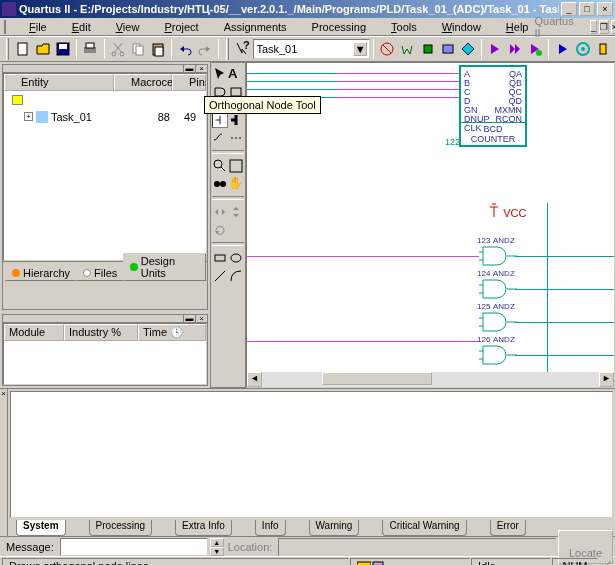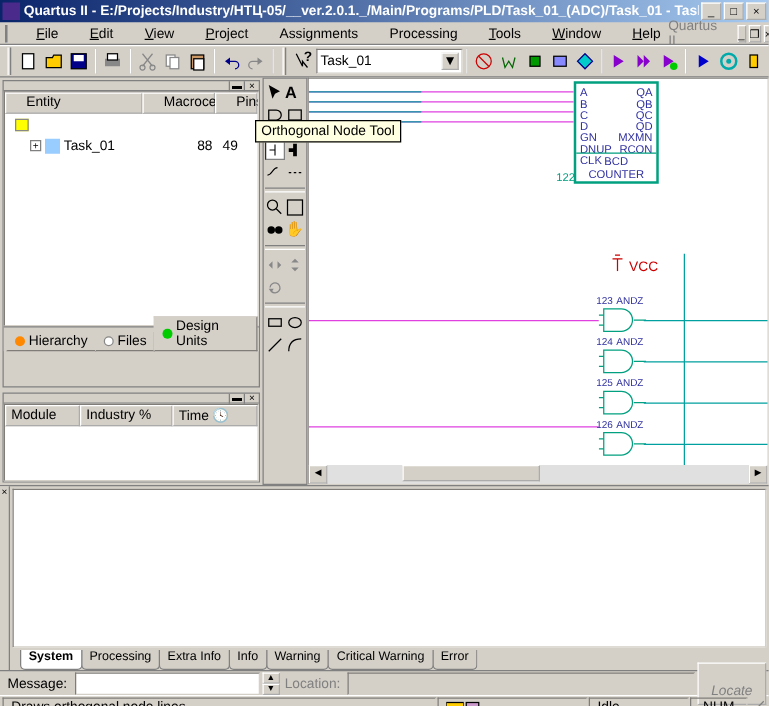--- a/index.html
+++ b/index.html
@@ -39,21 +39,21 @@
   .tree-container { background: #fff; border: 1px inset #d4d0c8; height: 188px; overflow: hidden; }
   .tree-head, .tree-row { display: flex; height: 17px; }
   .tree-head div { background: #d4d0c8; border: 1px outset #fff; padding: 1px 16px; font-size: 11px; }
   .th-entity { flex: 1; }
   .th-macro { width: 58px; }
   .th-pins { width: 32px; }
   .tree-row { align-items: center; padding-left: 4px; border-bottom: 0; }
   .tree-row .cell { padding: 1px 4px; }
   .tree-row .c1 { flex: 1; display: flex; align-items: center; }
   .tree-row .c2 { width: 58px; text-align: right; }
-  .tree-row .c3 { width: 32px; text-align: left; }
+  .tree-row .c3 { width: 32px; text-align: center; }
   .tree-icon { width: 12px; height: 12px; margin-right: 3px; }
   .warn-tri { border: 1px solid #888; background: #ff0; width: 11px; height: 10px; }
   .expander { width: 9px; height: 9px; border: 1px solid #808080; font-size: 8px; line-height: 7px; text-align: center; margin-right: 3px; }
   
   
   .tab-strip { display: flex; background: #d4d0c8; height: 20px; align-items: flex-end; padding: 0 2px; border-top: 1px solid #808080; }
   .tab { border: 1px outset #d4d0c8; padding: 1px 6px; background: #d4d0c8; font-size: 10px; margin-right: -1px; display: flex; align-items: center; gap: 3px; }
   .tab .dot{ width:8px;height:8px;border-radius:50%; }
   
   
@@ -86,30 +86,30 @@
   .hscroll { position: absolute; bottom: 0; left: 0; right: 0; height: 15px; background: #d4d0c8; display: flex; }
   .hscroll .sbtn { width: 15px; border: 1px outset #fff; text-align: center; font-size: 9px; }
   .hscroll .strack { flex: 1; background: #e0e0e0; position: relative; }
   .hscroll .sthumb { position: absolute; height: 13px; top: 0; background: #d4d0c8; border: 1px outset #fff; }
 
   
   .messages-panel { height: 168px; border-top: 1px solid #808080; display: flex; flex-direction: column; }
   .msg-body { flex: 1; background: #fff; border: 1px inset #d4d0c8; margin: 2px; }
   .msg-grip { width: 8px; background: #d4d0c8; border-right: 1px solid #808080; }
   .msg-wrap { display: flex; flex: 1; }
-  .msg-tab-strip { display: flex; height: 16px; padding-left: 8px; background: #d4d0c8; }
+  .msg-tab-strip { display: flex; height: 16px; padding-left: 8px; background: #d4d0c8; gap: 24px; }
   .msg-tab { border: 1px solid #808080; border-top: none; border-radius: 0 0 4px 4px; padding: 0 6px; font-size: 10px; background: #d4d0c8; margin-right: -1px; }
   .msg-tab.active { background: #fff; font-weight: bold; }
 
   .msg-input-row { display: flex; height: 20px; align-items: center; padding: 2px; border-top: 1px solid #808080; }
   .msg-input-row .lbl { padding: 0 4px; text-align: right; }
   .msg-input-row input { height: 18px; border: 1px inset #d4d0c8; background: #fff; padding: 0 2px; flex: 1; margin: 0 2px; }
   .msg-input-row .spin { width: 14px; display: flex; flex-direction: column; }
   .msg-input-row .spin span { height: 9px; border: 1px outset #fff; font-size: 7px; text-align: center; line-height: 7px; }
-  .msg-input-row button { height: 33px; padding: 16px 10px; border: 1px outset #fff; background: #d4d0c8; color: #808080; font-style: italic; }
+  .msg-input-row button { height: 33px; padding: 16px 10px; border: 1px outset #fff; background: #d4d0c8; color: #808080; }
 
   
   .statusbar { display: flex; height: 19px; align-items: center; border-top: 1px solid #fff; padding: 0 2px; }
   .statusbar .cell { border: 1px inset #d4d0c8; padding: 1px 6px; height: 17px; margin-right: 1px; display: flex; align-items: center; }
   .statusbar .main { flex: 1; }
   .statusbar .sgrip { width: 14px; height: 14px; }
 </style>
 </head>
 <body>
 

